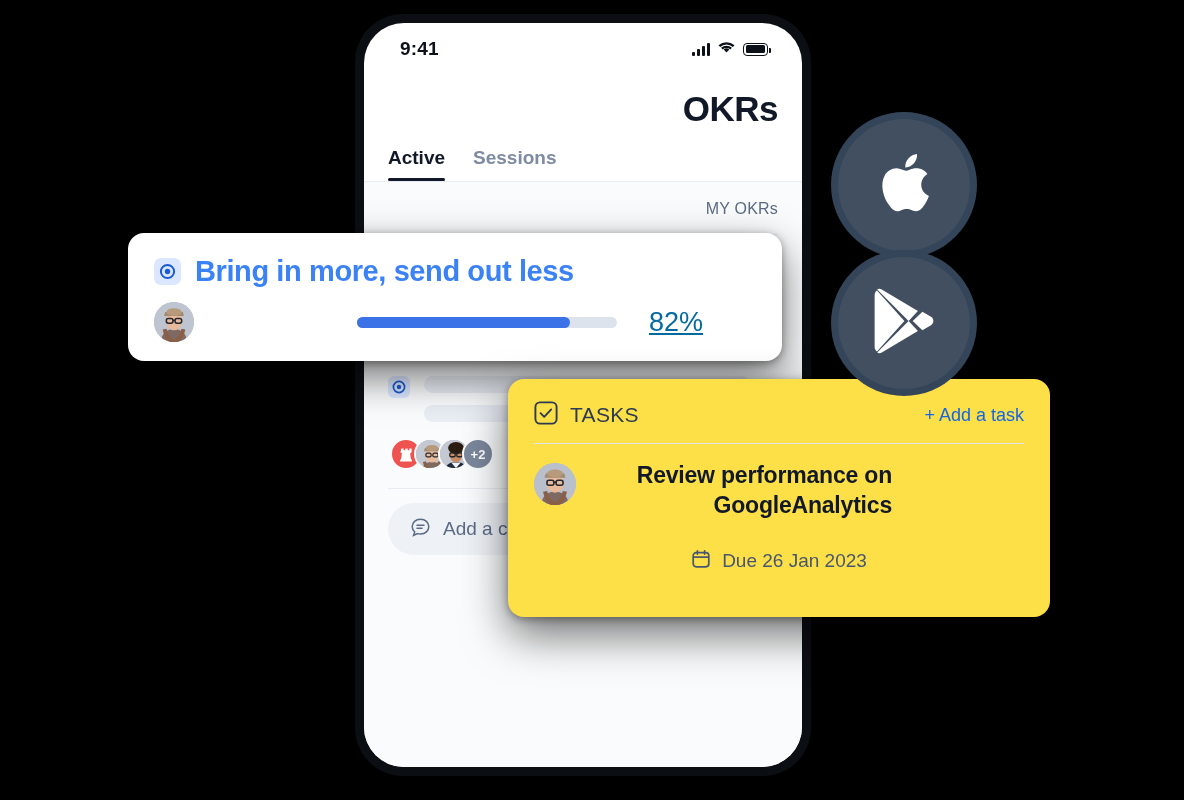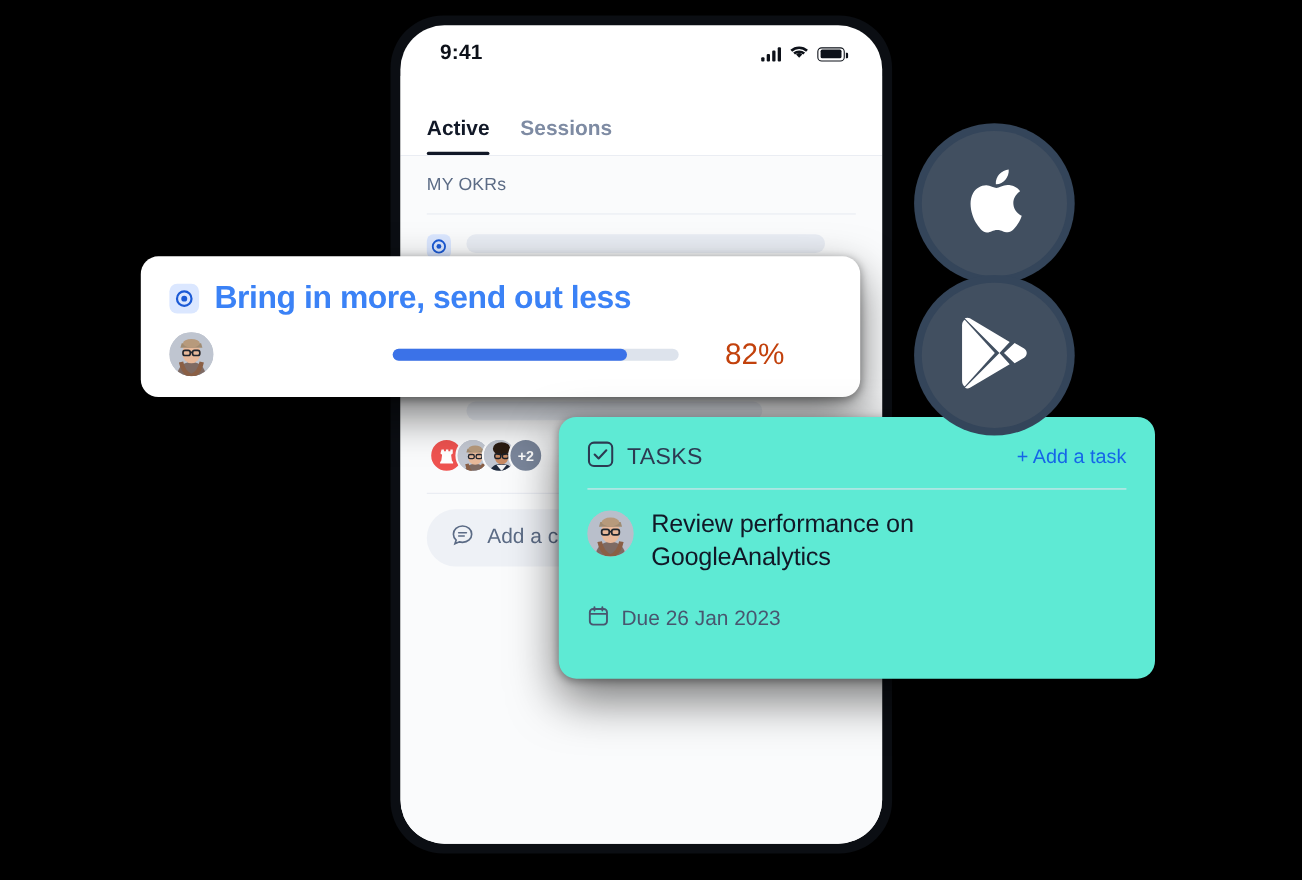--- a/index.html
+++ b/index.html
@@ -6,20 +6,21 @@
   html, body {
     width: 1184px; height: 800px;
     background: #000000;
     font-family: "Liberation Sans", sans-serif;
     overflow: hidden;
   }
   #stage {
     position: relative;
     width: 1184px; height: 598px;
     background: #000000;
+    text-align: right;
   }
 
   
   #phone {
     position: absolute;
     left: 355px; top: 14px;
     width: 456px; height: 762px;
     background: #0b0e13;
     border-radius: 48px;
     box-shadow: 0 18px 48px rgba(0,0,0,0.9);
@@ -130,43 +131,44 @@
   .okr-card-title-row { display:flex; align-items:center; gap: 14px; }
   .okr-card-title {
     font-size: 29px; font-weight: bold; color:#3b82f6; letter-spacing:-0.4px;
   }
   .chip-lg { width: 27px; height:27px; border-radius:7px; background:#dbe7ff;
     display:flex; align-items:center; justify-content:center; flex:0 0 auto; }
   .okr-card-meta { display:flex; align-items:center; margin-top: 14px; }
   .okr-card-meta .avatar { width:40px; height:40px; }
   .okr-bar-track { width: 260px; height: 11px; border-radius:6px; background:#dde3ec; margin-left: 163px; }
   .okr-bar-fill { height:100%; border-radius:6px; background:#3b72e8; }
-  .okr-pct { font-size: 27px; color:#c2410c; margin-left: 42px; }
+  .okr-pct { font-size: 27px; color:#0369a1; margin-left: 32px; text-decoration: underline; }
 
   
   #tasks-card {
     position:absolute; left:508px; top:379px; width:542px; height:238px;
-    background:#5eead4; border-radius: 16px;
+    background:#fde047; border-radius: 16px;
     box-shadow: 0 18px 44px rgba(0,0,0,0.55), 0 2px 8px rgba(0,0,0,0.35);
     padding: 22px 26px 20px 26px;
   }
   .tasks-head { display:flex; align-items:center; justify-content:space-between; }
   .tasks-head-left { display:flex; align-items:center; gap: 12px; }
   .tasks-title { font-size: 21px; color:#2c3a52; letter-spacing:0.3px; }
   .add-task { font-size: 18px; color:#1565e8; }
   .tasks-rule { height:1px; background:#dfe4ec; margin-top: 14px; }
   .task-item { display:flex; gap: 16px; margin-top: 16px; }
   .task-item .avatar { width:42px; height:42px; margin-top: 3px; }
   .task-text {
-    font-size: 23px; font-weight: normal; color:#111827;
+    font-size: 23px; font-weight: bold; color:#111827;
     line-height: 1.32; letter-spacing:-0.2px; max-width: 300px;
   }
   .task-foot {
     display:flex; align-items:center; justify-content:space-between;
     margin-top: 28px;
+    flex-direction: column;
   }
   .due { display:flex; align-items:center; gap: 11px; font-size: 19px; color:#48566f; }
   .status-pill {
     background:#eef1f6; border-radius: 22px; height: 44px;
     display:flex; align-items:center; gap: 10px; padding: 0 22px;
     font-size: 20px; color:#1b2432;
   }
 
   
   .store-badge {
@@ -201,20 +203,21 @@
               <path d="M9.5 8.1a5.9 5.9 0 0 1 3.8 1.4l1.6-1.7a8.3 8.3 0 0 0-10.8 0l1.6 1.7A5.9 5.9 0 0 1 9.5 8.1z" fill="#0d1119"></path>
             </svg>
           </span>
           <span class="batt">
               <i></i>
             </span>
         </div>
       </div>
 
       <div class="phone-header">
+        <div class="okr-title">OKRs</div>
         <div class="tabs">
           <div class="tab active">Active</div>
           <div class="tab inactive">Sessions</div>
         </div>
       </div>
       <div class="hairline"></div>
 
       <div class="phone-body">
 
         <div class="section-label">MY OKRs</div>

